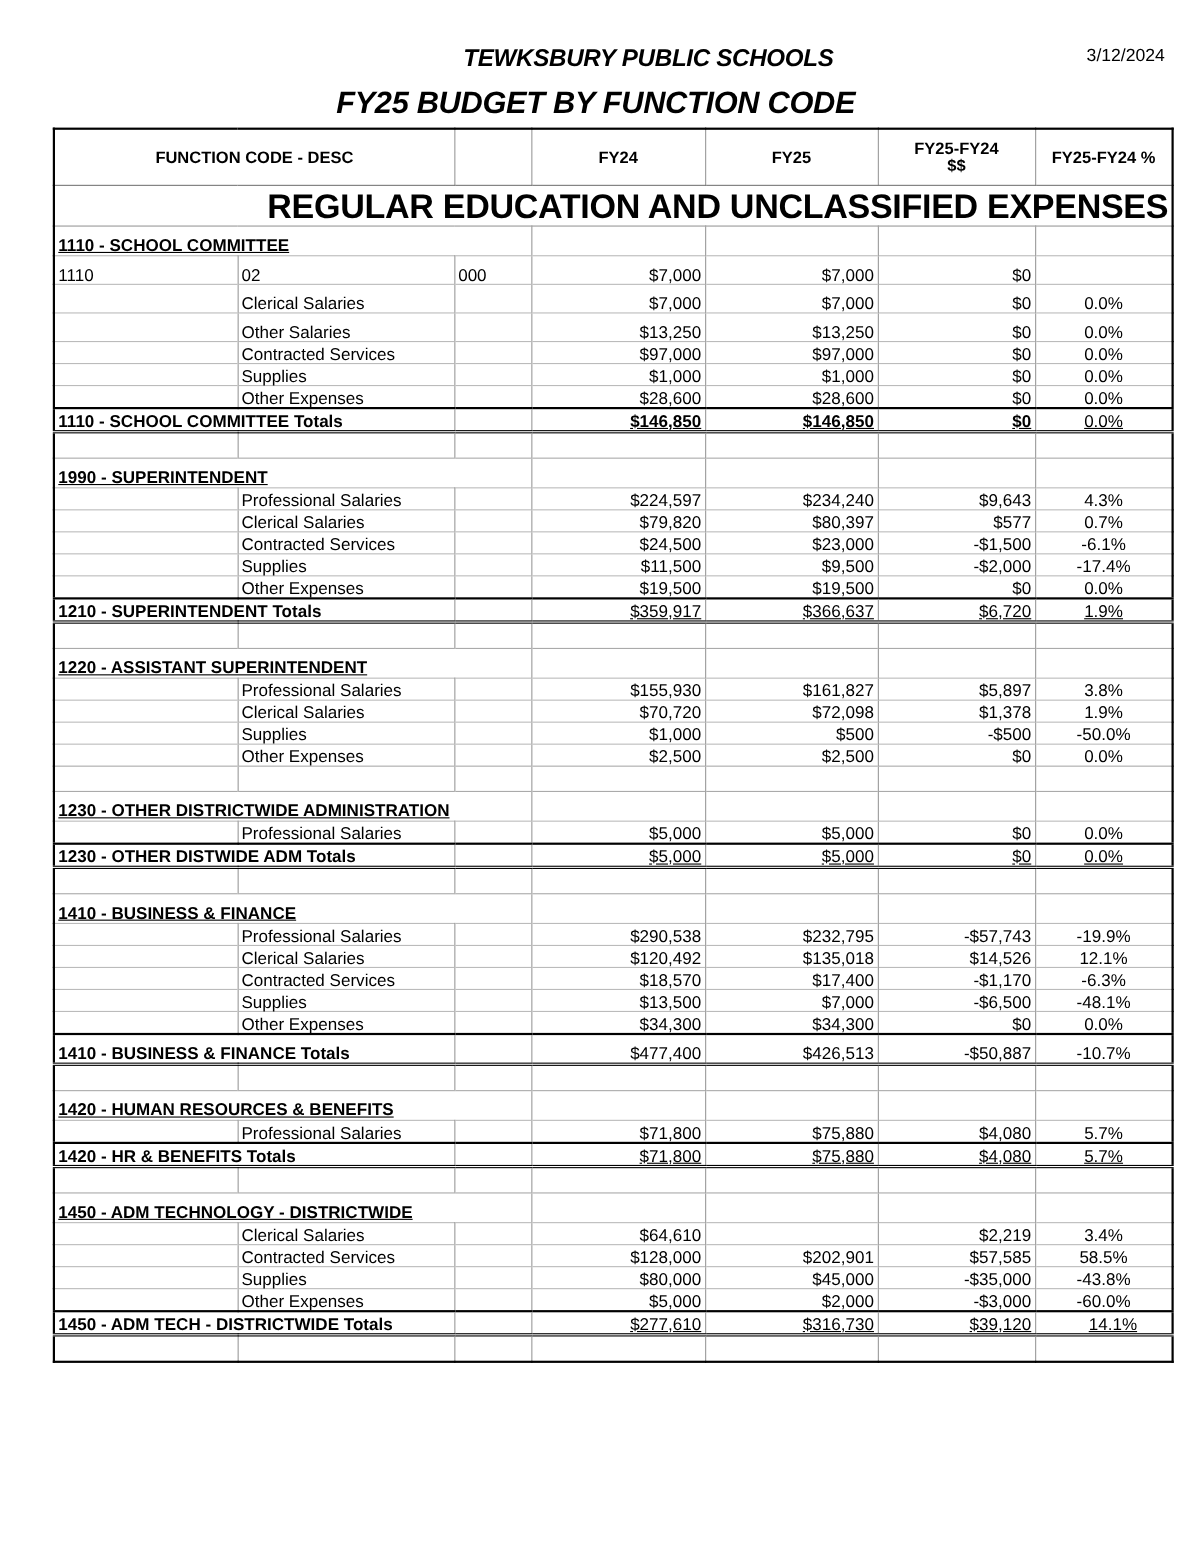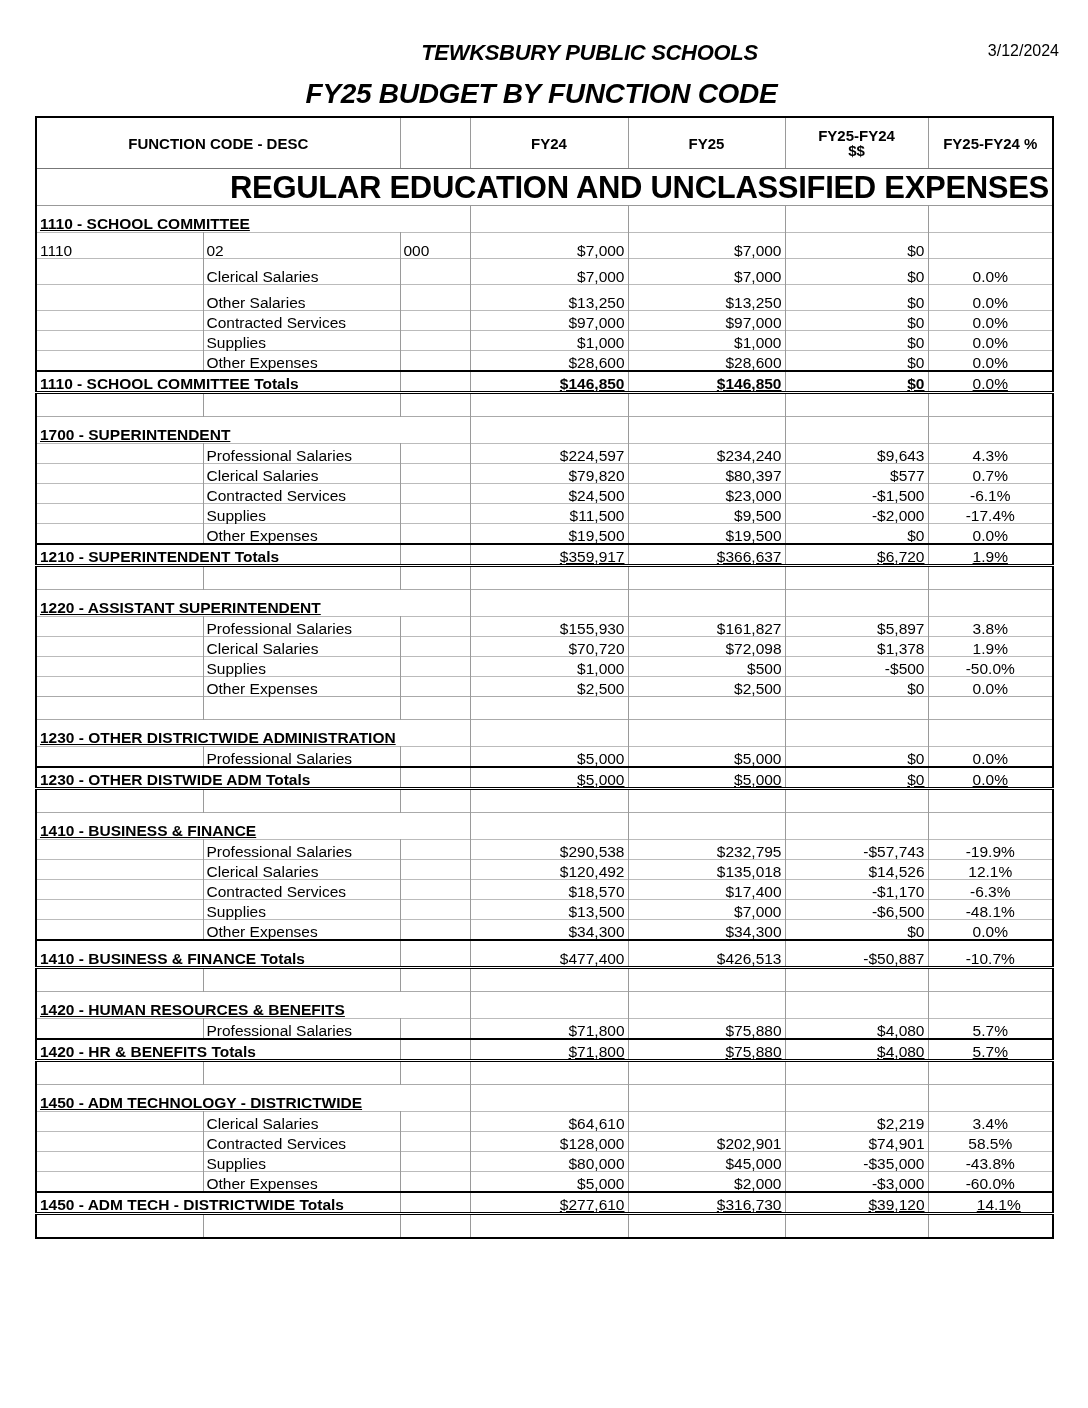--- a/index.html
+++ b/index.html
@@ -1,20 +1,20 @@
 <!DOCTYPE html>
 <html><head>
 <meta charset="utf-8">
 <style>
   html, body { margin: 0; padding: 0; background: #ffffff; }
   body { width: 1088px; height: 1408px; position: relative; font-family: "Liberation Sans", sans-serif; color: #000; overflow: hidden; }
   .title1 { position: absolute; left: 0; width: 1083px; top: 40px; text-align: center; font-size: 22px; font-weight: bold; font-style: italic; letter-spacing: -0.3px; padding-left: 48px; }
   .title2 { position: absolute; left: 0; width: 1083px; top: 78px; text-align: center; font-size: 28px; font-weight: bold; font-style: italic; letter-spacing: -0.3px; }
   .date { position: absolute; right: 29px; top: 42px; font-size: 16px; }
-  table { position: absolute; left: 35px; top: 116px; width: 1017px; border-collapse: collapse; table-layout: fixed; font-size: 15.5px; }
+  table { position: absolute; left: 48px; top: 116px; width: 1017px; border-collapse: collapse; table-layout: fixed; font-size: 15.5px; }
   col.c1 { width: 167px; } col.c2 { width: 197px; } col.c3 { width: 70px; } col.c4 { width: 158px; }
   col.c5 { width: 157px; } col.c6 { width: 143px; } col.c7 { width: 125px; }
   td, th { border-left: 1px solid #9a9a9a; border-right: 1px solid #9a9a9a; padding: 0 3px; white-space: nowrap; overflow: visible; line-height: 1; }
   table { border: 2px solid #000; }
   tr.hdr th { height: 50px; font-weight: bold; font-size: 15px; text-align: center; border-bottom: 1px solid #777; }
   tr.banner td { height: 36px; font-size: 31px; font-weight: bold; text-align: right; border-bottom: 1px solid #999; letter-spacing: -0.3px; border-radius: 11px; }
   tr.sec td { height: 25px; border-top: 1px solid #aaa; vertical-align: bottom; padding-bottom: 1px; }
   tr.sec td.name { font-weight: bold; text-decoration: underline; overflow: visible; }
   tr.item td { height: 19px; border-top: 1px solid #bbb; vertical-align: bottom; }
   tr.item.tall td { height: 25px; }
@@ -130,21 +130,21 @@
       <tr class="blank">
         <td></td>
         <td></td>
         <td></td>
         <td></td>
         <td></td>
         <td></td>
         <td></td>
       </tr>
       <tr class="sec">
-        <td class="name" colspan="3">1700 - SUPERINTENDENT</td>
+        <td class="name" colspan="3">1990 - SUPERINTENDENT</td>
         <td></td>
         <td></td>
         <td></td>
         <td></td>
       </tr>
       <tr class="item">
         <td></td>
         <td>Professional Salaries</td>
         <td></td>
         <td class="num">$224,597</td>
@@ -407,21 +407,21 @@
         <td class="num"></td>
         <td class="num">$2,219</td>
         <td class="pct">3.4%</td>
       </tr>
       <tr class="item">
         <td></td>
         <td>Contracted Services</td>
         <td></td>
         <td class="num">$128,000</td>
         <td class="num">$202,901</td>
-        <td class="num">$74,901</td>
+        <td class="num">$57,585</td>
         <td class="pct">58.5%</td>
       </tr>
       <tr class="item">
         <td></td>
         <td>Supplies</td>
         <td></td>
         <td class="num">$80,000</td>
         <td class="num">$45,000</td>
         <td class="num">-$35,000</td>
         <td class="pct">-43.8%</td>

